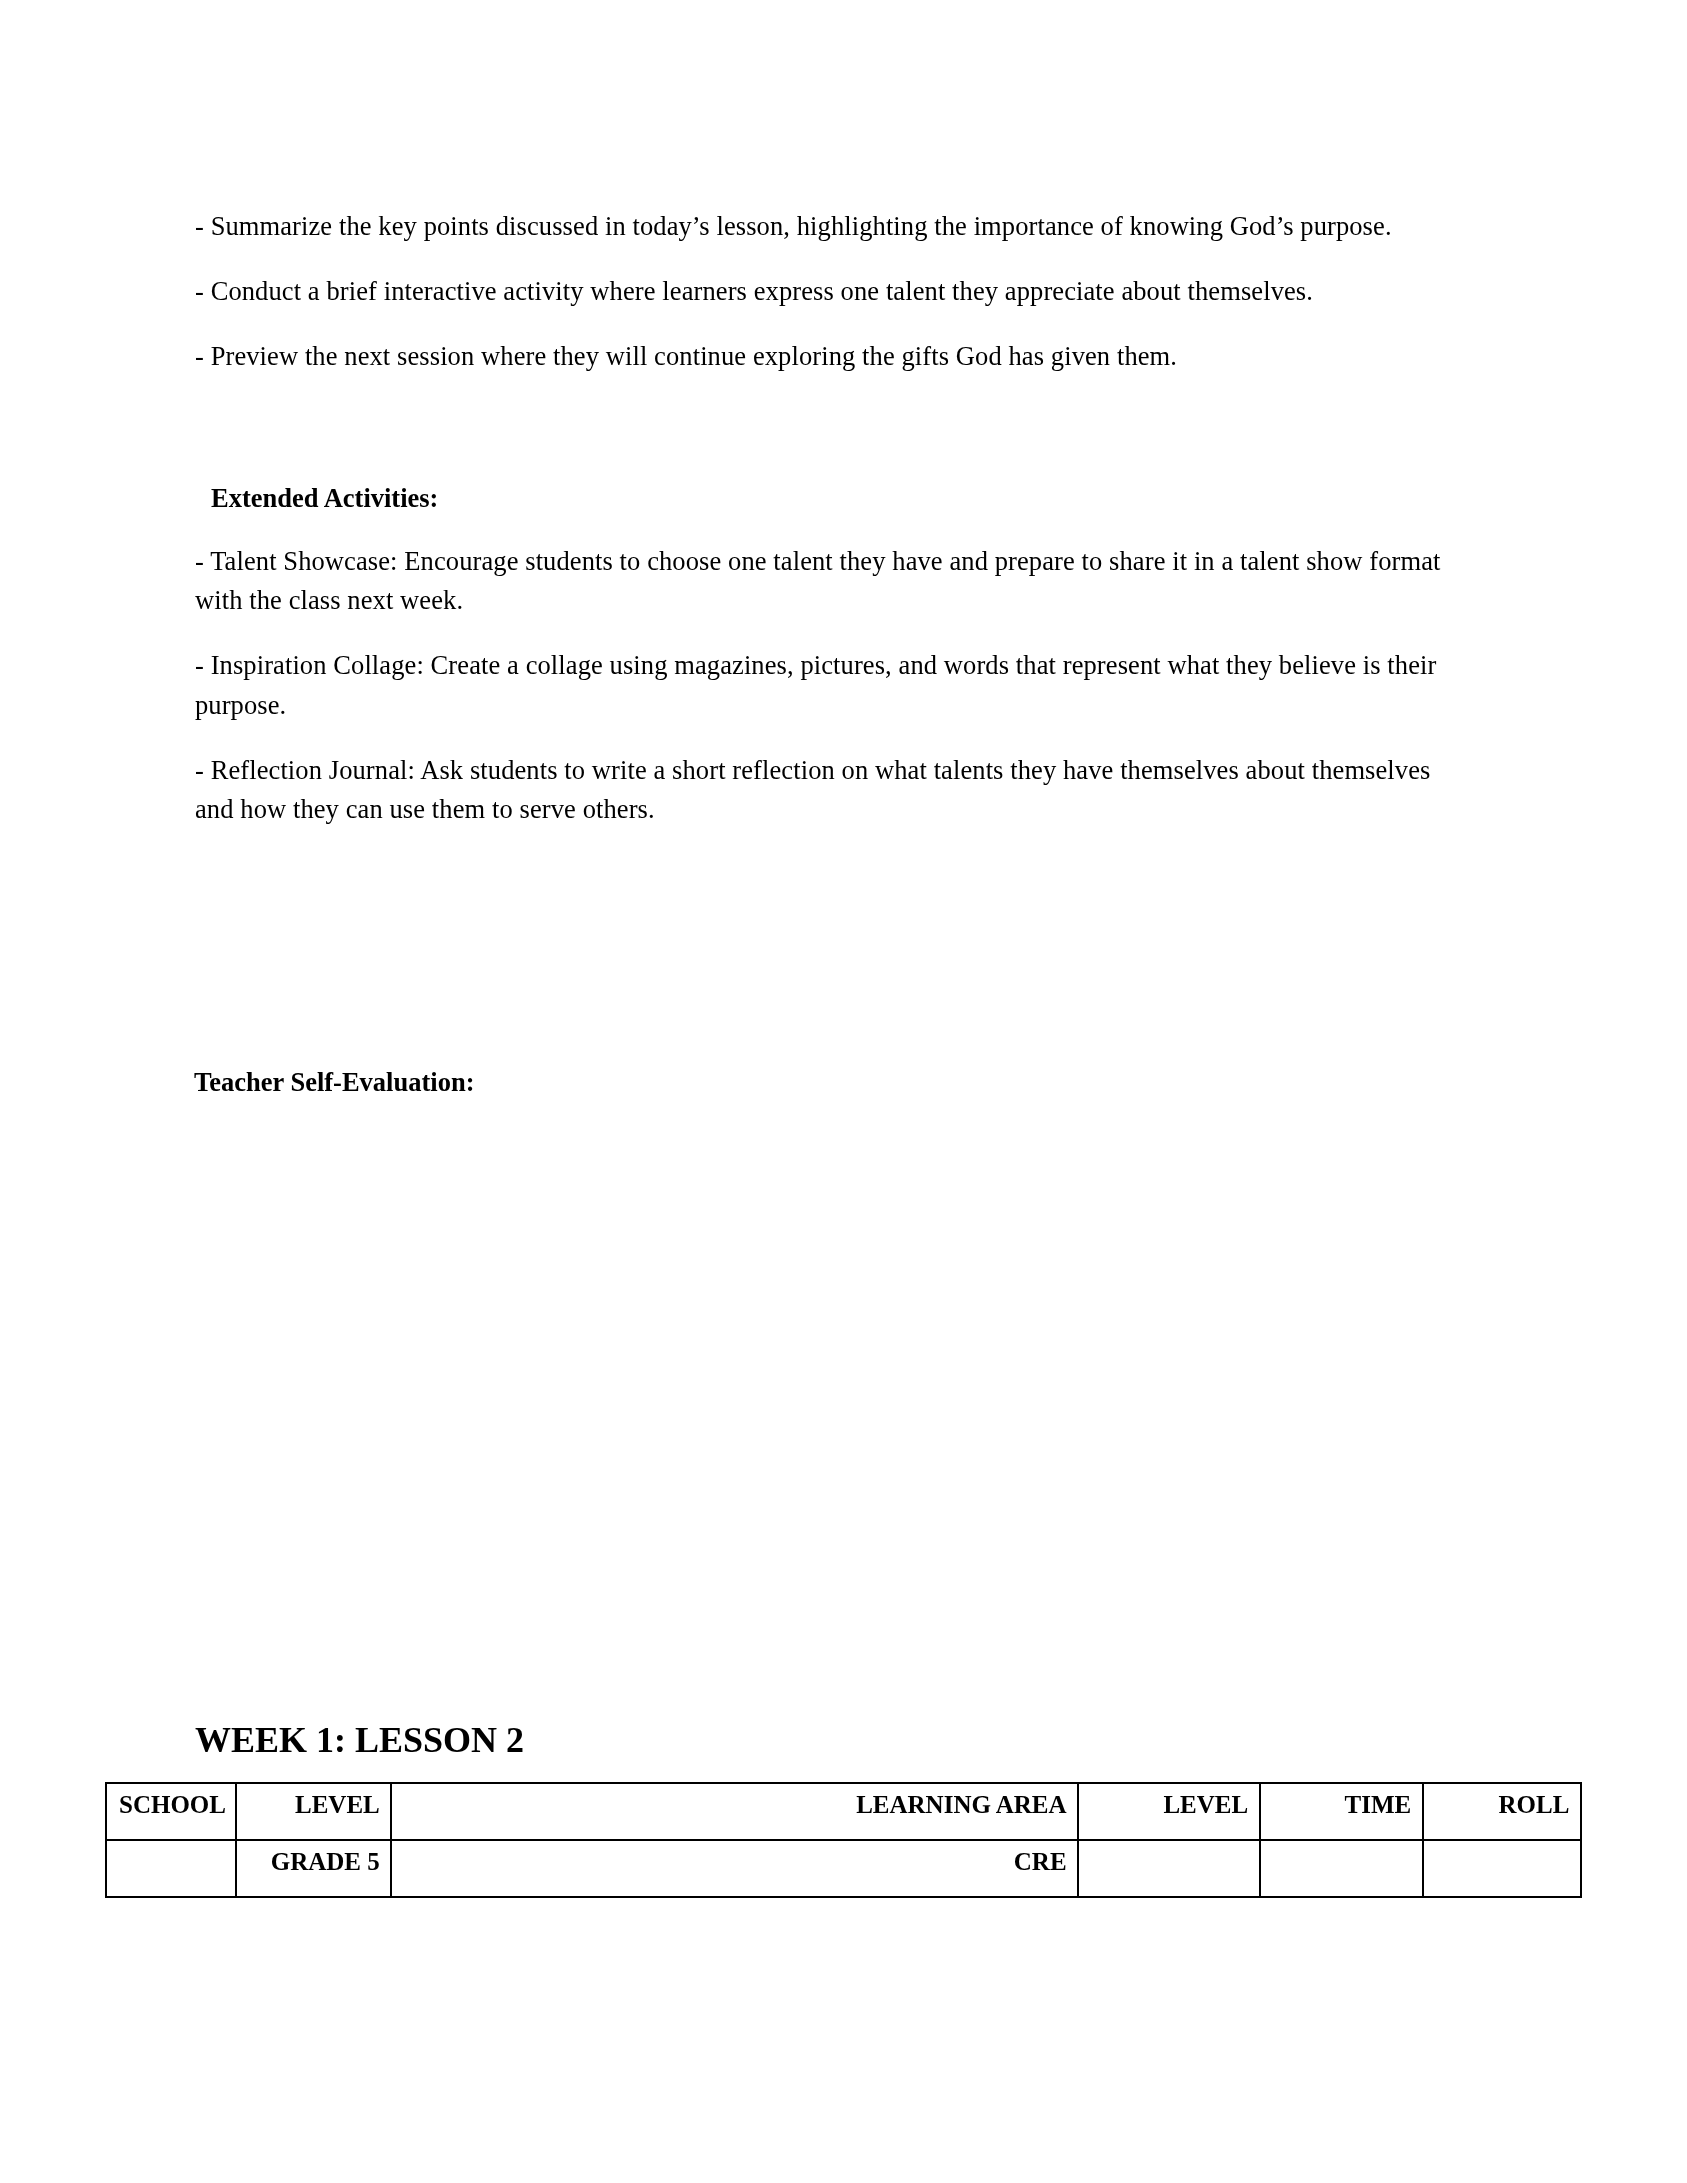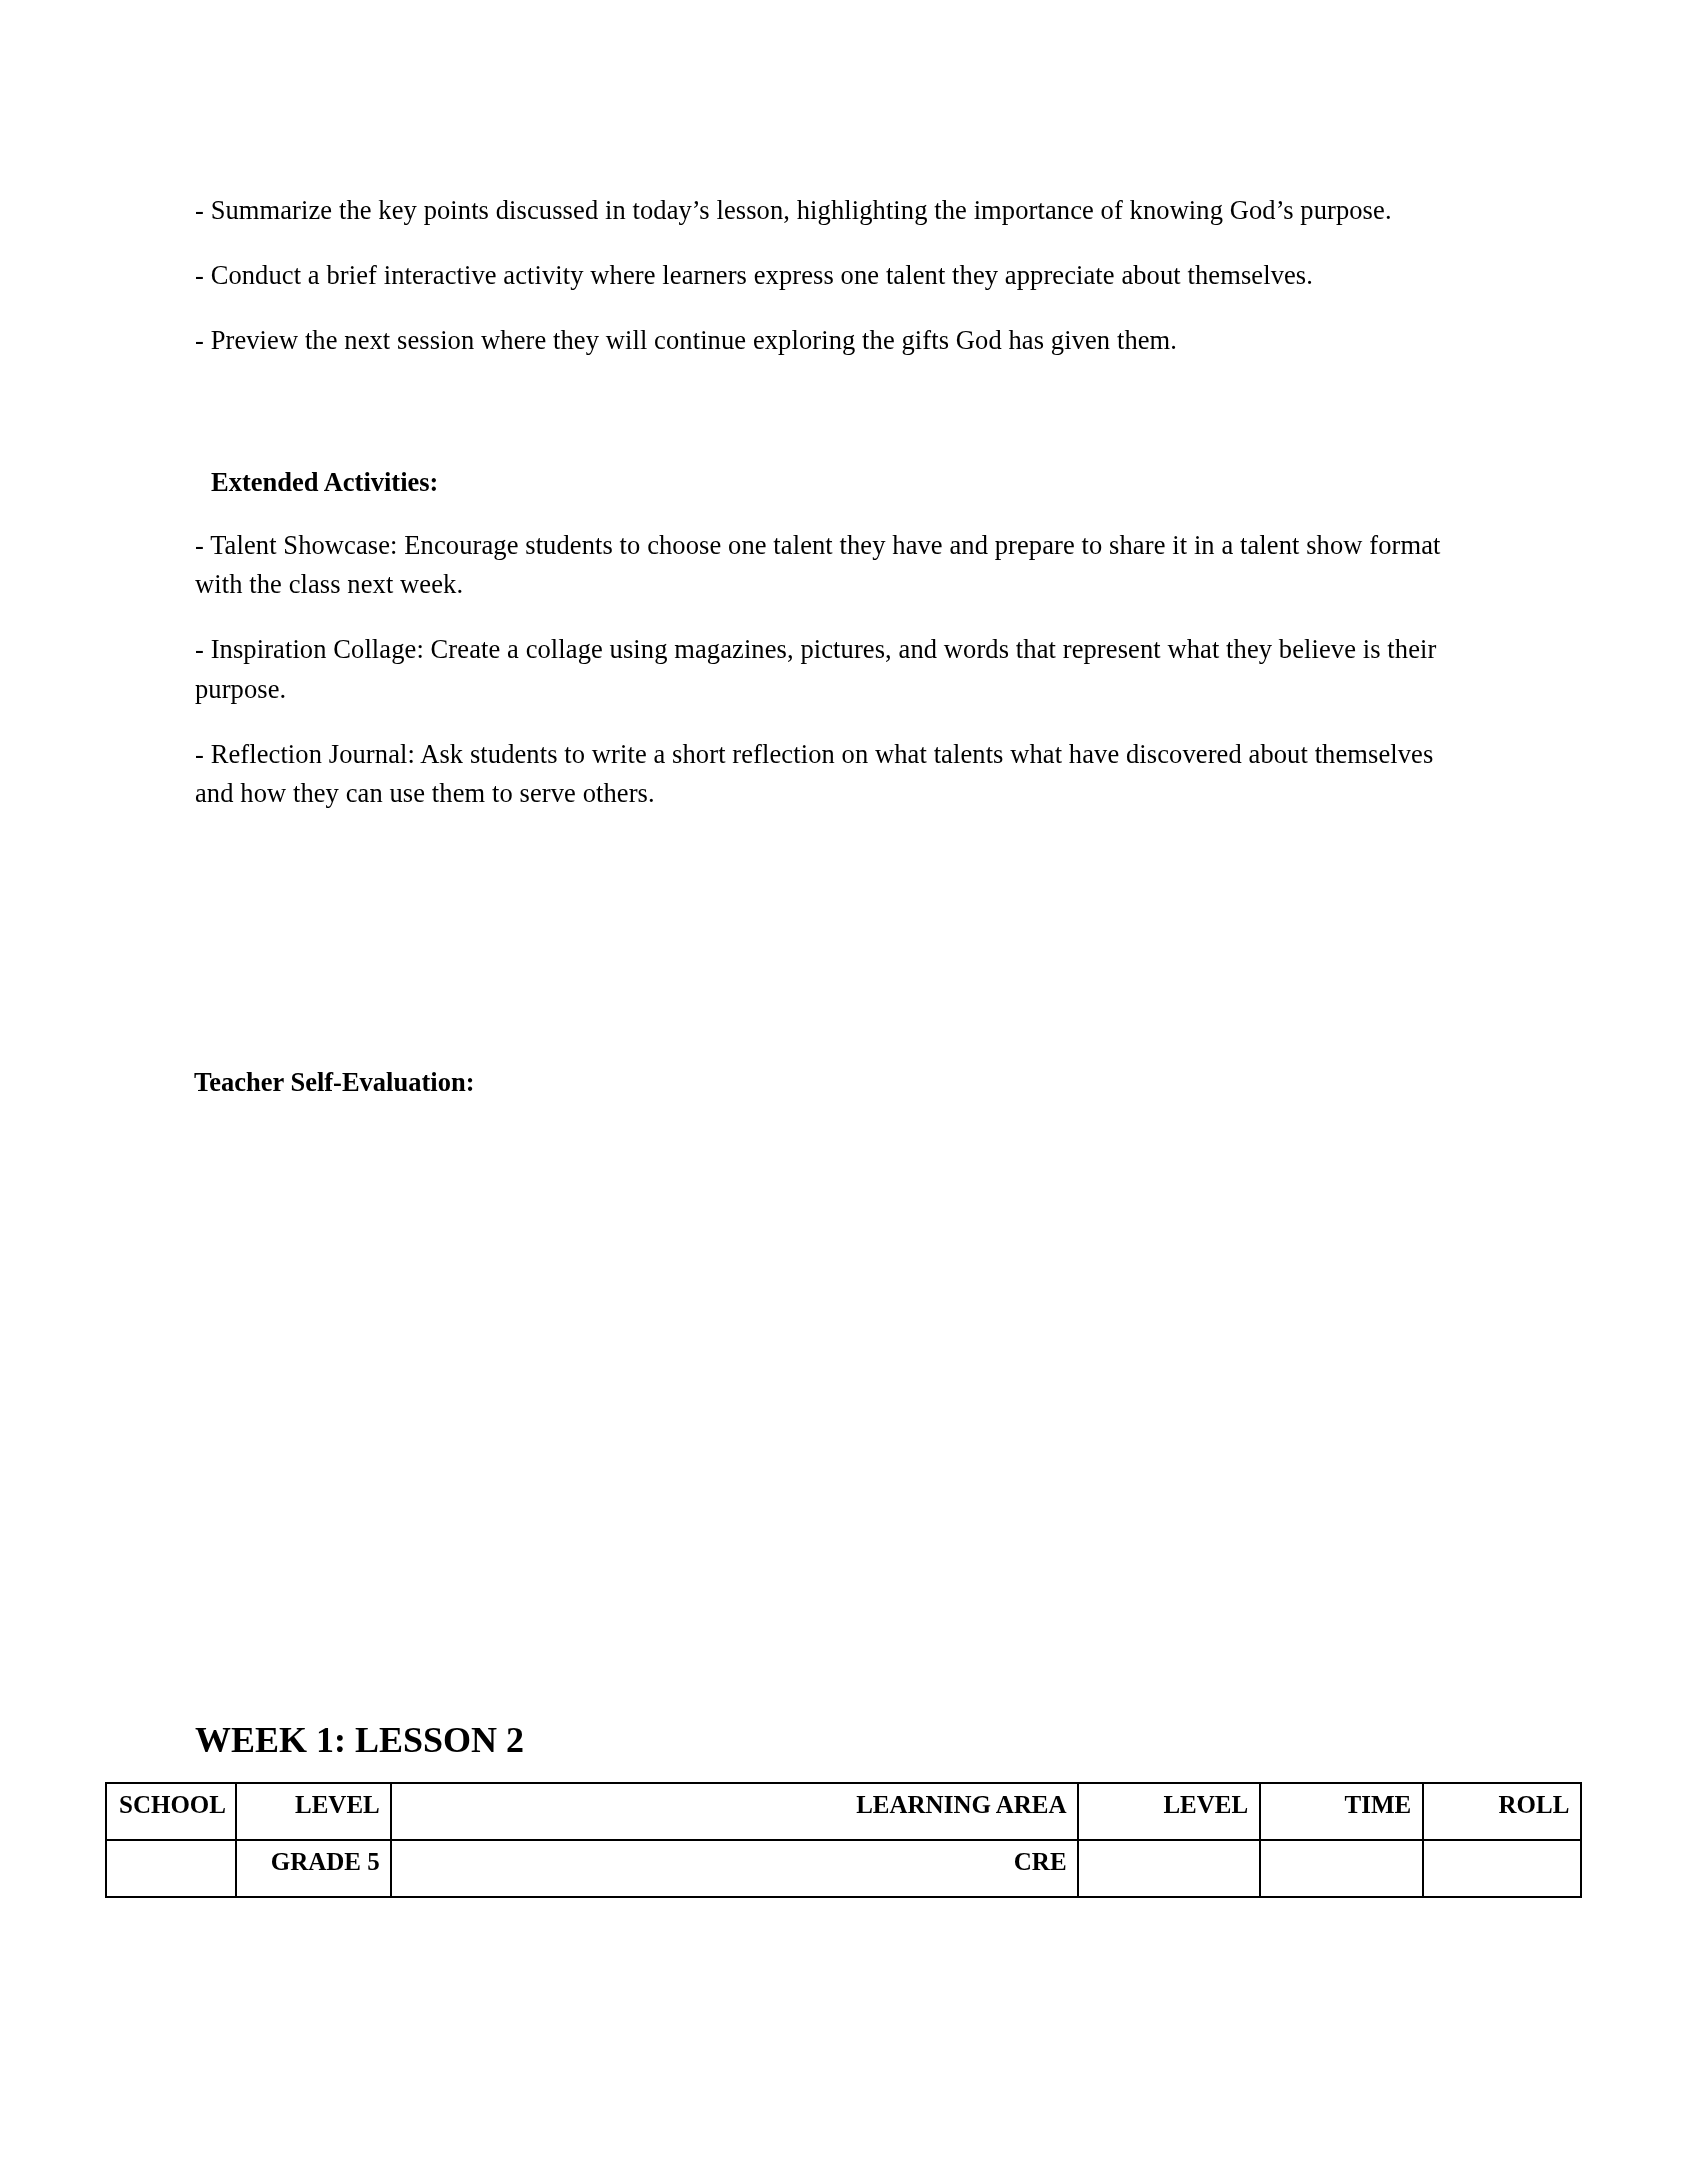--- a/index.html
+++ b/index.html
@@ -16,21 +16,21 @@
     box-sizing: border-box;
     font-family: "Liberation Serif", "DejaVu Serif", serif;
     color: #000000;
     overflow: hidden;
   }
 
   
   .body-col {
     position: absolute;
     left: 195px;
-    top: 191px;
+    top: 207px;
     width: 1277px;
   }
 
   p.para {
     margin: 0 0 25px 0;
     font-size: 26.5px;
     line-height: 1.50;
     text-align: left;
     letter-spacing: 0.1px;
   }
@@ -126,21 +126,21 @@
     <p class="para">- Preview the next session where they will continue exploring the gifts God has given them.</p>
 
     <div class="gap-before-extended"></div>
 
     <h2 class="section-heading">Extended Activities:</h2>
 
     <p class="para">- Talent Showcase: Encourage students to choose one talent they have and prepare to share it in a talent show format with the class next week.</p>
 
     <p class="para">- Inspiration Collage: Create a collage using magazines, pictures, and words that represent what they believe is their purpose.</p>
 
-    <p class="para">- Reflection Journal: Ask students to write a short reflection on what talents what have discovered about themselves and how they can use them to serve others.</p>
+    <p class="para">- Reflection Journal: Ask students to write a short reflection on what talents they have themselves about themselves and how they can use them to serve others.</p>
 
   </div>
 
   <div class="self-eval">Teacher Self-Evaluation:</div>
 
   <div class="week-heading">WEEK 1: LESSON 2</div>
 
   <div class="lesson-table-wrap">
     <table class="lesson-table">
       <colgroup>

